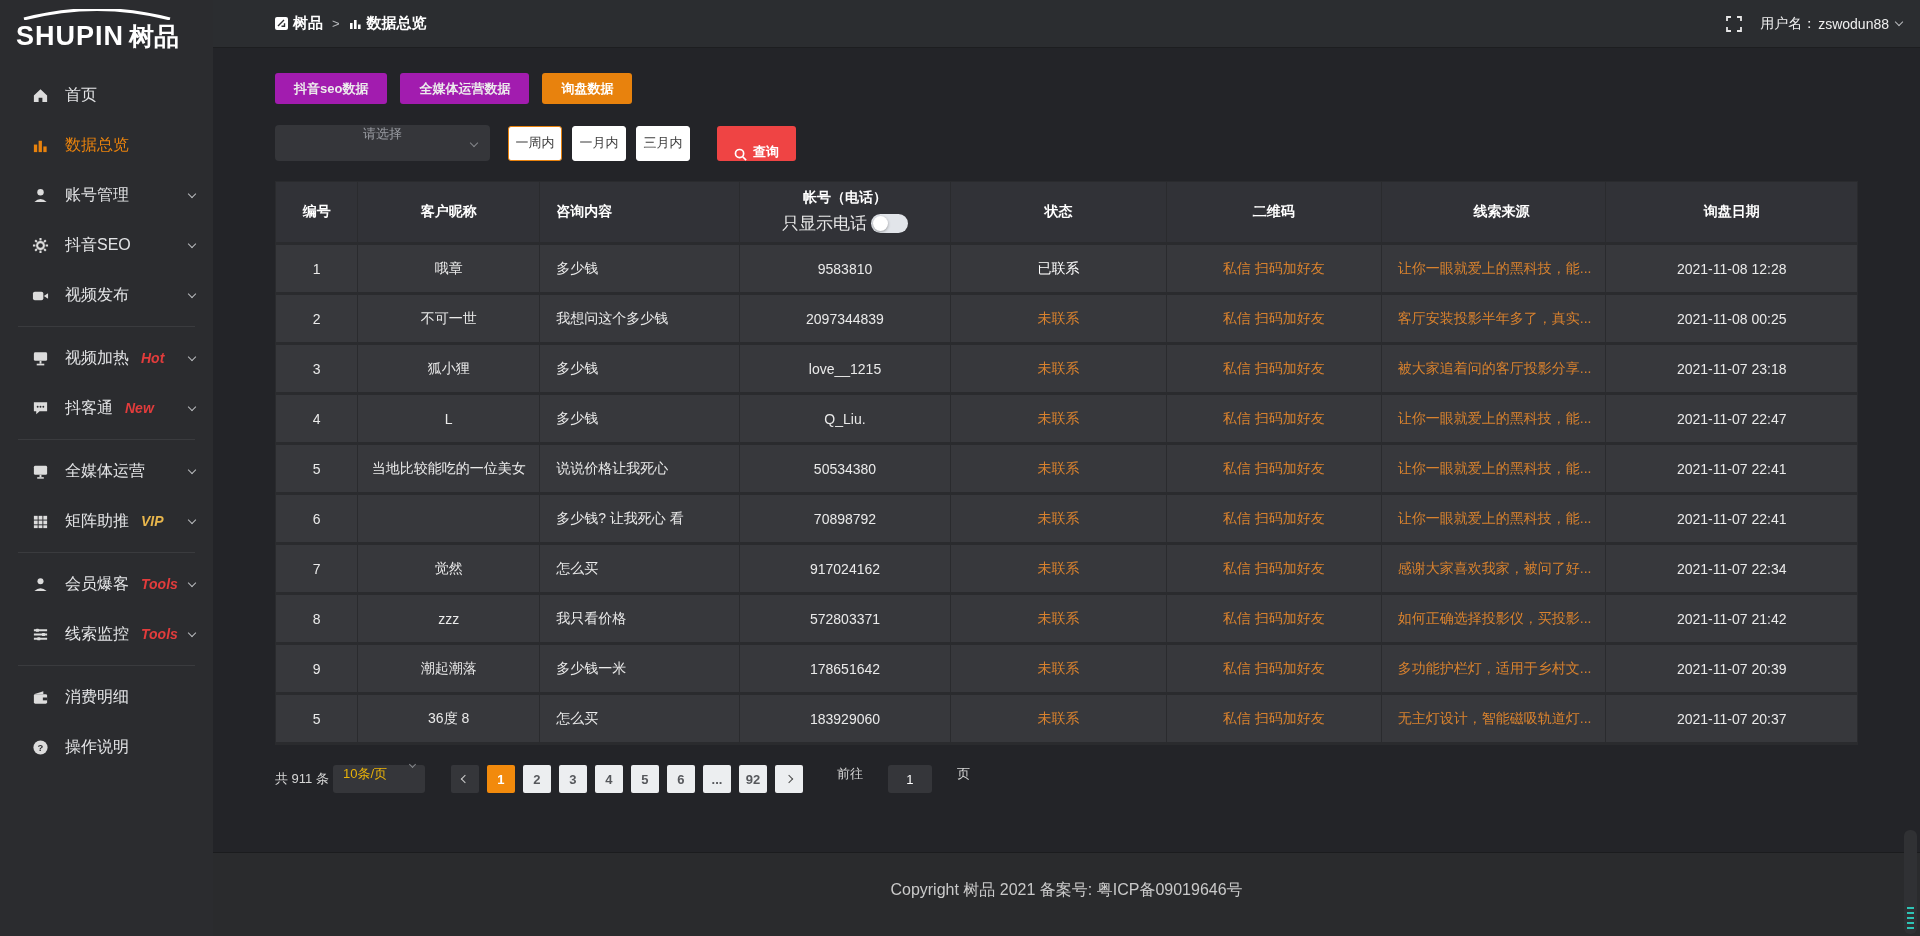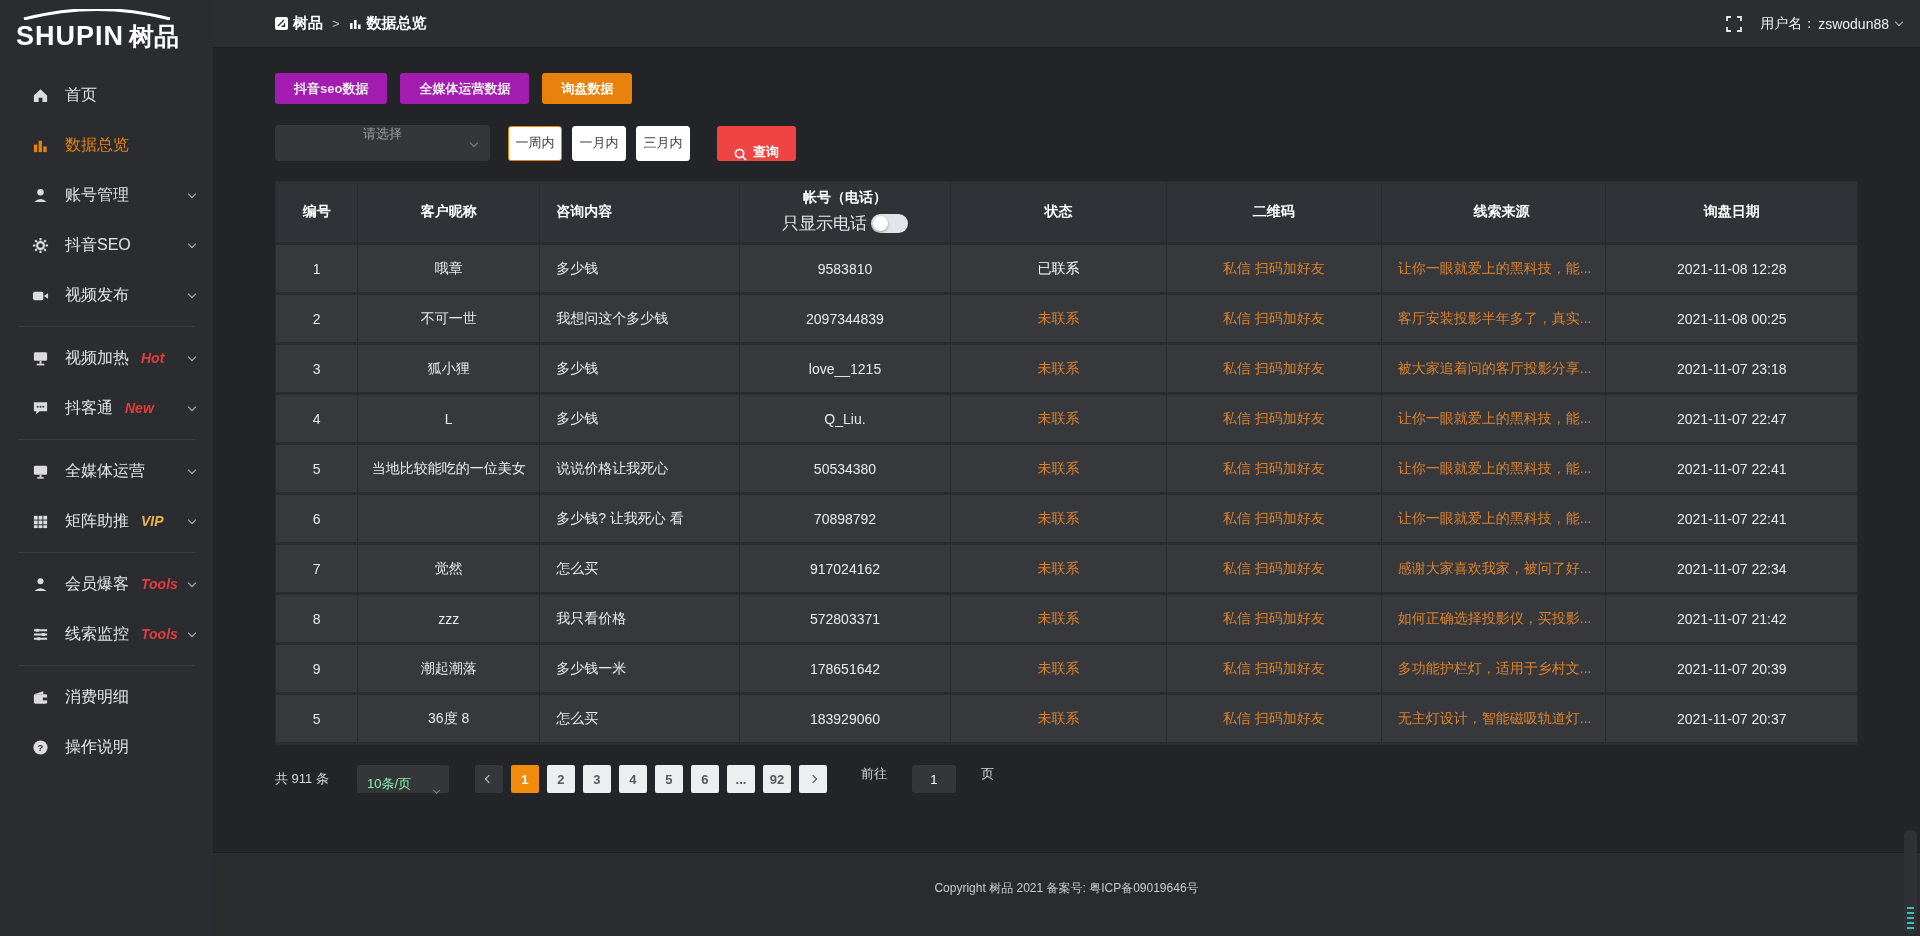--- a/index.html
+++ b/index.html
@@ -65,36 +65,36 @@
   .hdr-phone { display:flex; flex-direction:column; align-items:center; gap:5px; }
   .toggle-line { display:flex; align-items:center; gap:4px; font-size:17px; font-weight:normal; color:#e8e8e8; }
   .toggle { width:37px; height:19px; border-radius:10px; background:#e2e5ea; position:relative; cursor:pointer; }
   .toggle::after { content:''; position:absolute; left:2px; top:2px; width:15px; height:15px; border-radius:50%; background:#fff; box-shadow:0 1px 3px rgba(0,0,0,.35); }
   .status-badge.contacted { color:#fff; }
   .status-badge.uncontacted { color:#d9822e; }
   .olink { color:#d9822e; cursor:pointer; }
 
   
   .pager { margin-top:20px; display:flex; align-items:center; font-size:13px; color:#d6d6d6; }
-  .pg-select { width:92px; height:28px; background:#35363a; border-radius:3px; margin-left:28px; display:flex; align-items:flex-end; padding:0 10px; color:#86efac; cursor:pointer; }
+  .pg-select { width:92px; height:28px; background:#35363a; border-radius:3px; margin-left:4px; display:flex; align-items:flex-start; padding:0 10px; color:#eab308; cursor:pointer; }
   .pg-select .chev { margin-left:auto; width:5px; height:5px; border-color:#85878b; }
   .nav-btn { width:28px; height:28px; border:none; border-radius:2px; display:flex; align-items:center; justify-content:center; cursor:pointer; }
   .nav-btn.prev { background:#35363a; margin-left:26px; }
   .nav-btn.next { background:#eceef0; }
   .nav-btn .chev { margin:0; }
   .nav-btn.prev .chev { transform:rotate(135deg); border-color:#cfcfcf; }
   .nav-btn.next .chev { transform:rotate(-45deg); border-color:#4c4c4c; }
   .pages { display:flex; gap:8px; margin:0 8px 0 8px; }
   .page-btn { min-width:28px; height:28px; background:#eceef0; color:#56585c; border:none; border-radius:2px; font-size:13px; font-weight:bold; cursor:pointer; font-family:inherit; }
   .page-btn.active { background:#f28a0c; color:#fff; }
   .goto { display:flex; align-items:flex-start; gap:25px; margin-left:34px; }
   .goto input { width:44px; height:28px; background:#35363a; border:none; border-radius:3px; color:#fff; text-align:center; font-size:13px; font-family:inherit; }
 
   
-  .footer { height:84px; background:#2a2b2d; border-top:1px solid #1b1c1e; display:flex; justify-content:center; color:#c9c9c9; font-size:12px; padding-top:27px; }
+  .footer { height:84px; background:#2a2b2d; border-top:1px solid #1b1c1e; display:flex; justify-content:center; color:#c9c9c9; font-size:16px; padding-top:27px; }
 
   
   .scroll-widget { position:absolute; right:3px; bottom:2px; width:13px; height:104px; background:#303134; border-radius:6px; z-index:9; display:flex; flex-direction:column; justify-content:flex-end; align-items:center; padding-bottom:5px; gap:3px; }
   .scroll-widget i { display:block; width:7px; height:2px; background:#2ec4b6; }
 </style>
 </head>
 <body>
 
 <div class="app">
 

